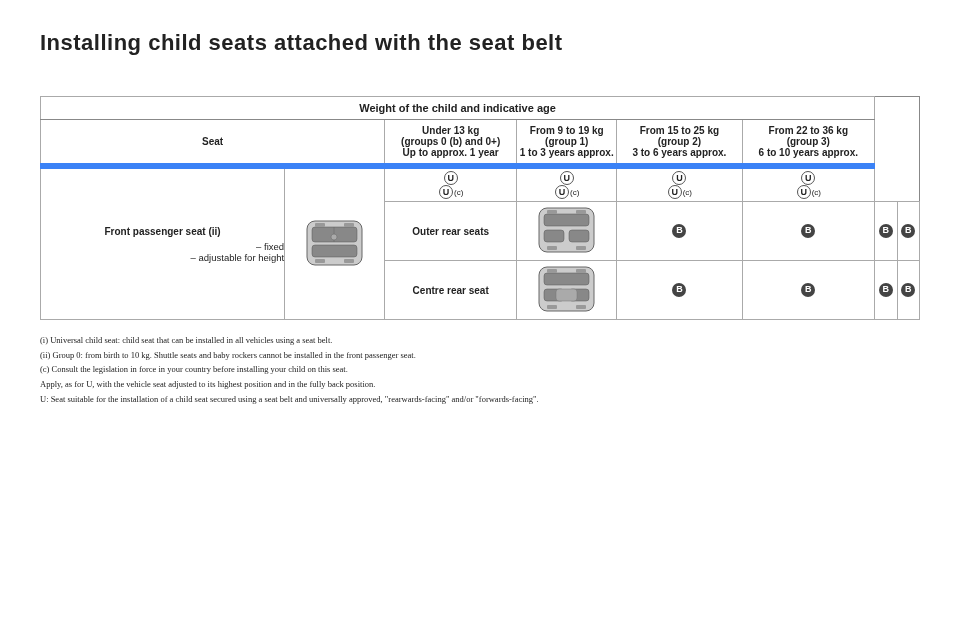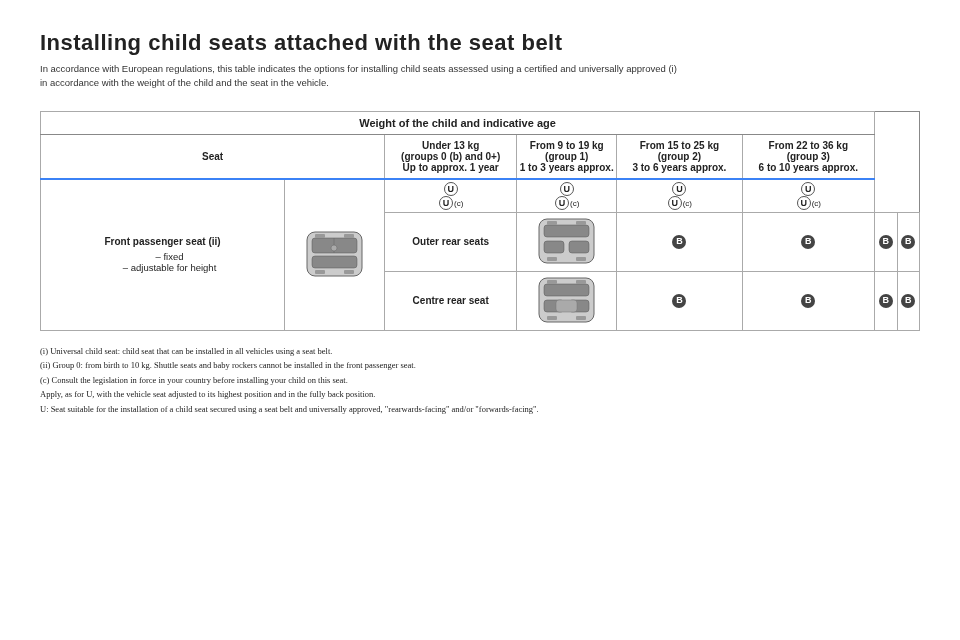--- a/index.html
+++ b/index.html
@@ -40,38 +40,38 @@
     .header-top th {
       background: #fff;
       font-weight: bold;
       font-size: 11px;
       border-bottom: 1px solid #888;
     }
     .header-cols th {
       background: #fff;
       font-weight: bold;
       font-size: 10px;
-      border-bottom: 2px solid #3b82f6;
+      border-bottom: 6px solid #3b82f6;
     }
     .seat-col {
       text-align: left;
       font-weight: bold;
       font-size: 10px;
       width: 285px;
       min-width: 200px;
     }
     .section-label {
       font-weight: bold;
       text-align: left;
       font-size: 10px;
       padding: 4px 7px;
     }
     .sub-item {
       font-size: 9.5px;
-      text-align: center;
+      text-align: right;
       font-weight: normal;
       padding-left: 14px;
     }
     .car-img-cell {
       width: 100px;
       text-align: center;
       vertical-align: middle;
       padding: 4px;
     }
     .footnotes {
@@ -122,22 +122,21 @@
     .car-svg {
       width: 75px;
       height: 52px;
     }
   </style>
 </head>
 <body>
 
 <h1>Installing child seats attached with the seat belt</h1>
 <div class="subtitle">
-  <span>In accordance with European regulations, this table indicates the options for installing child seats assessed using a certified and universally approved (i)</span><br>
-  <span>in accordance with the weight of the child and the seat in the vehicle.</span>
+  <br>
 </div>
 
 <table class="main-table">
   <thead>
     <tr class="header-top">
       <th colspan="6">Weight of the child and indicative age</th>
     </tr>
     <tr class="header-cols">
       <th colspan="2" class="seat-col">Seat</th>
       <th>

